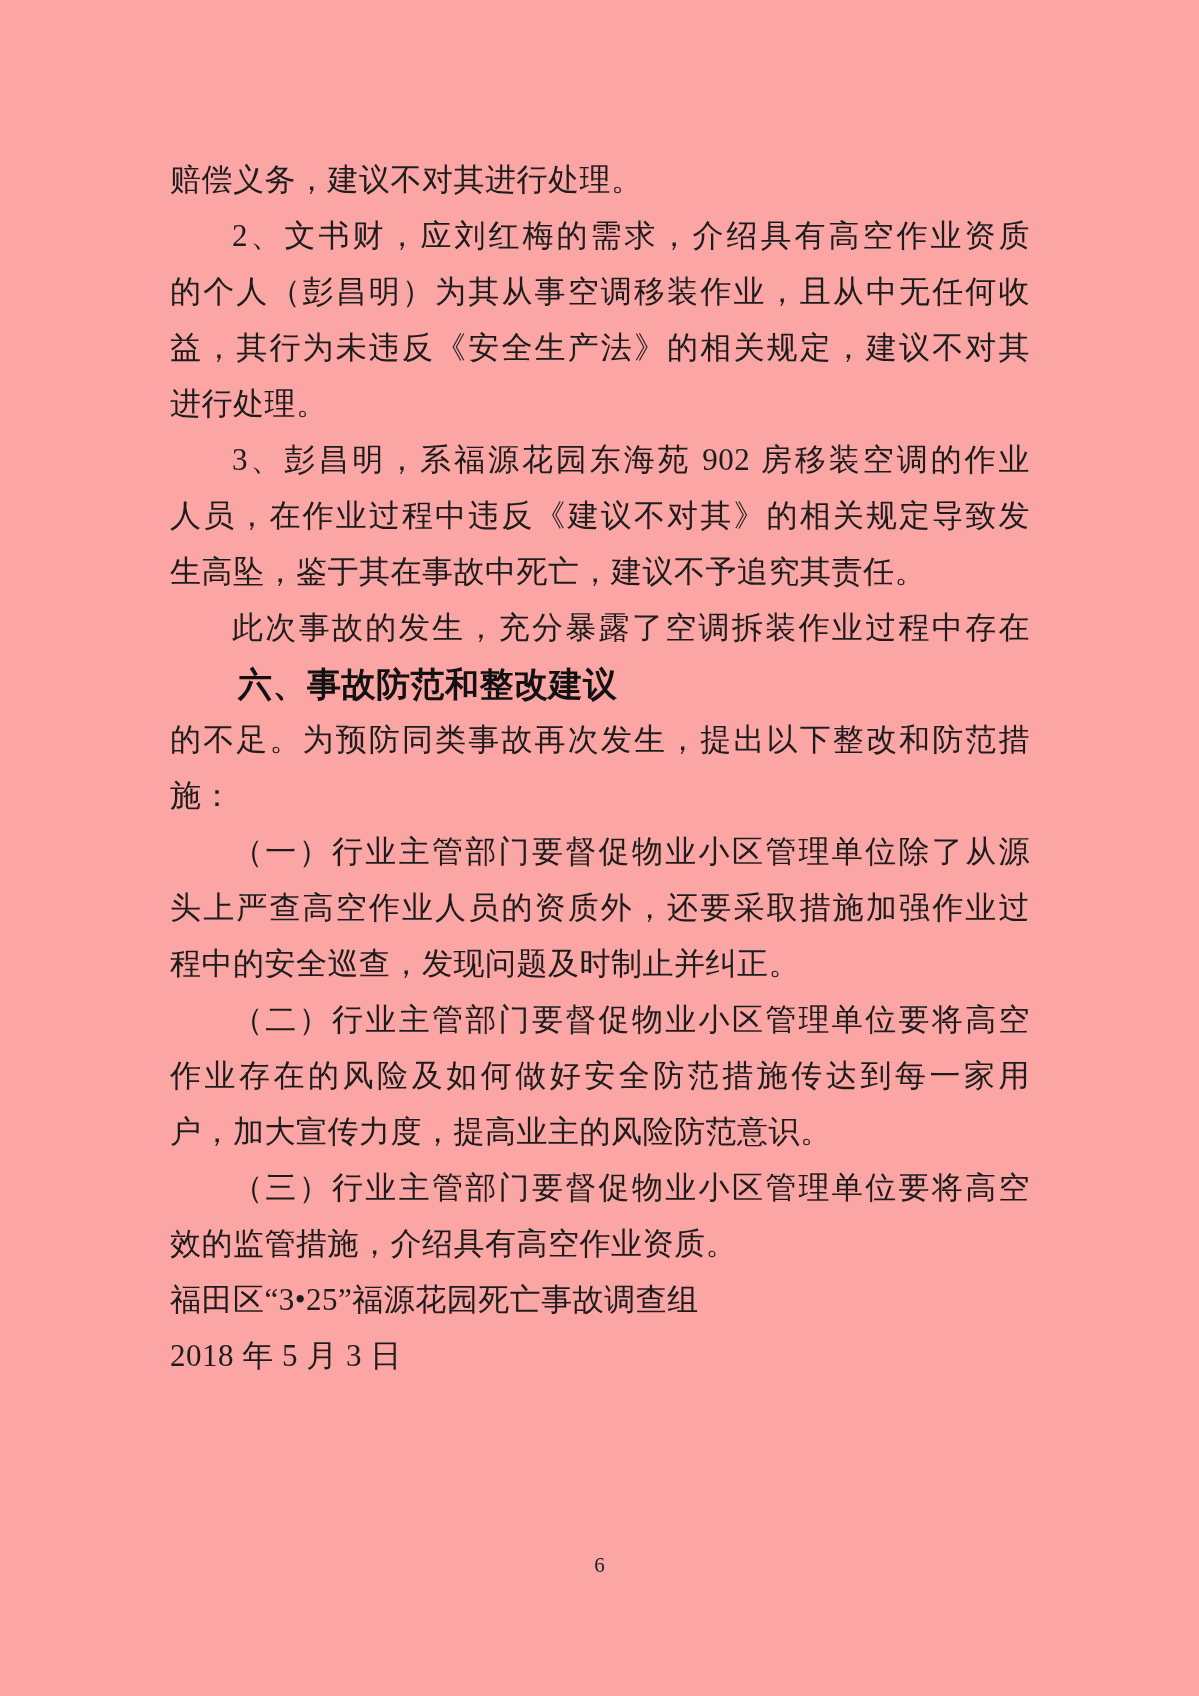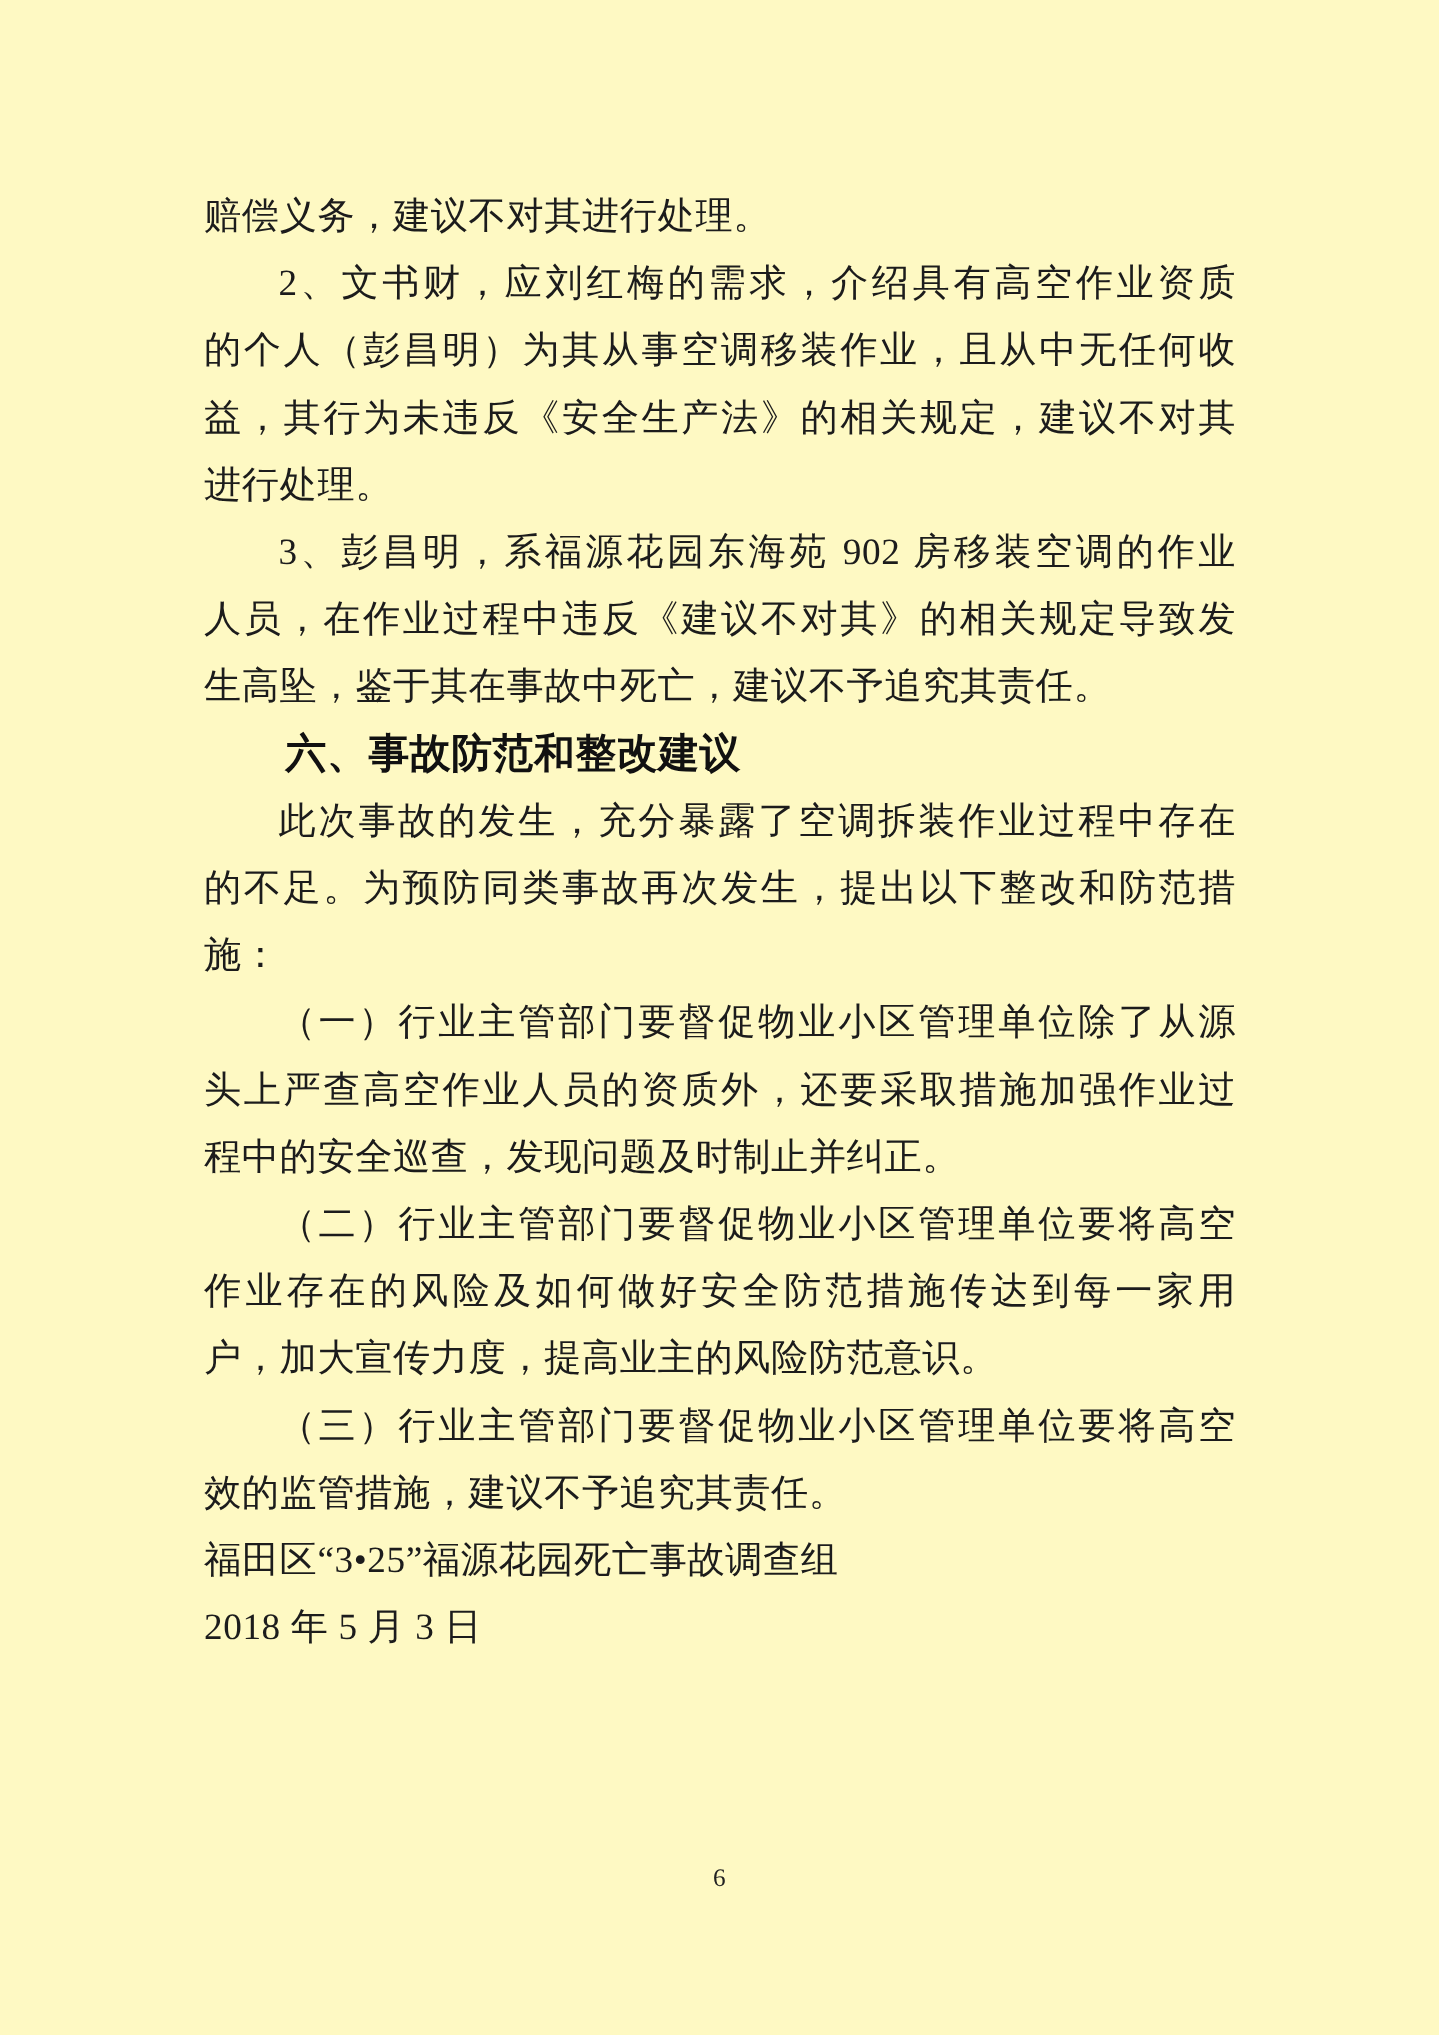--- a/index.html
+++ b/index.html
@@ -12,21 +12,21 @@
     background: #ffffff;
     position: relative;
     font-family: "Liberation Serif", "DejaVu Serif", serif;
     overflow: hidden;
   }
   .page {
     position: absolute;
     left: 0; top: 0;
     width: 1199px;
     height: 1696px;
-    background: #fef9c3;
+    background: #fca5a5;
   }
   .content {
     position: absolute;
     left: 170px;
     top: 152px;
     width: 860px;
   }
   .line {
     line-height: 56px;
     height: 56px;
@@ -85,32 +85,32 @@
 
   <main class="content">
       <div class="line body-end">赔偿义务，建议不对其进行处理。</div>
       <div class="line body-just indent">2、文书财，应刘红梅的需求，介绍具有高空作业资质</div>
       <div class="line body-just">的个人（彭昌明）为其从事空调移装作业，且从中无任何收</div>
       <div class="line body-just">益，其行为未违反《安全生产法》的相关规定，建议不对其</div>
       <div class="line body-end">进行处理。</div>
       <div class="line body-just indent">3、彭昌明，系福源花园东海苑 902 房移装空调的作业</div>
       <div class="line body-just">人员，在作业过程中违反《建议不对其》的相关规定导致发</div>
       <div class="line body-end">生高坠，鉴于其在事故中死亡，建议不予追究其责任。</div>
+      <div class="line body-just indent">此次事故的发生，充分暴露了空调拆装作业过程中存在</div>
       <div class="line heading indent">六、事故防范和整改建议</div>
-      <div class="line body-just indent">此次事故的发生，充分暴露了空调拆装作业过程中存在</div>
       <div class="line body-just">的不足。为预防同类事故再次发生，提出以下整改和防范措</div>
       <div class="line body-end">施：</div>
       <div class="line body-just indent">（一）行业主管部门要督促物业小区管理单位除了从源</div>
       <div class="line body-just">头上严查高空作业人员的资质外，还要采取措施加强作业过</div>
       <div class="line body-end">程中的安全巡查，发现问题及时制止并纠正。</div>
       <div class="line body-just indent">（二）行业主管部门要督促物业小区管理单位要将高空</div>
       <div class="line body-just">作业存在的风险及如何做好安全防范措施传达到每一家用</div>
       <div class="line body-end">户，加大宣传力度，提高业主的风险防范意识。</div>
       <div class="line body-just indent">（三）行业主管部门要督促物业小区管理单位要将高空</div>
-      <div class="line body-end">效的监管措施，建议不予追究其责任。</div>
+      <div class="line body-end">效的监管措施，介绍具有高空作业资质。</div>
       <div class="line signature">福田区“3•25”福源花园死亡事故调查组</div>
       <div class="line date">2018 年 5 月 3 日</div>
     </main>
 
   <div class="footer">
     <span class="pagenum">6</span>
   </div>
 
 </div>
 

